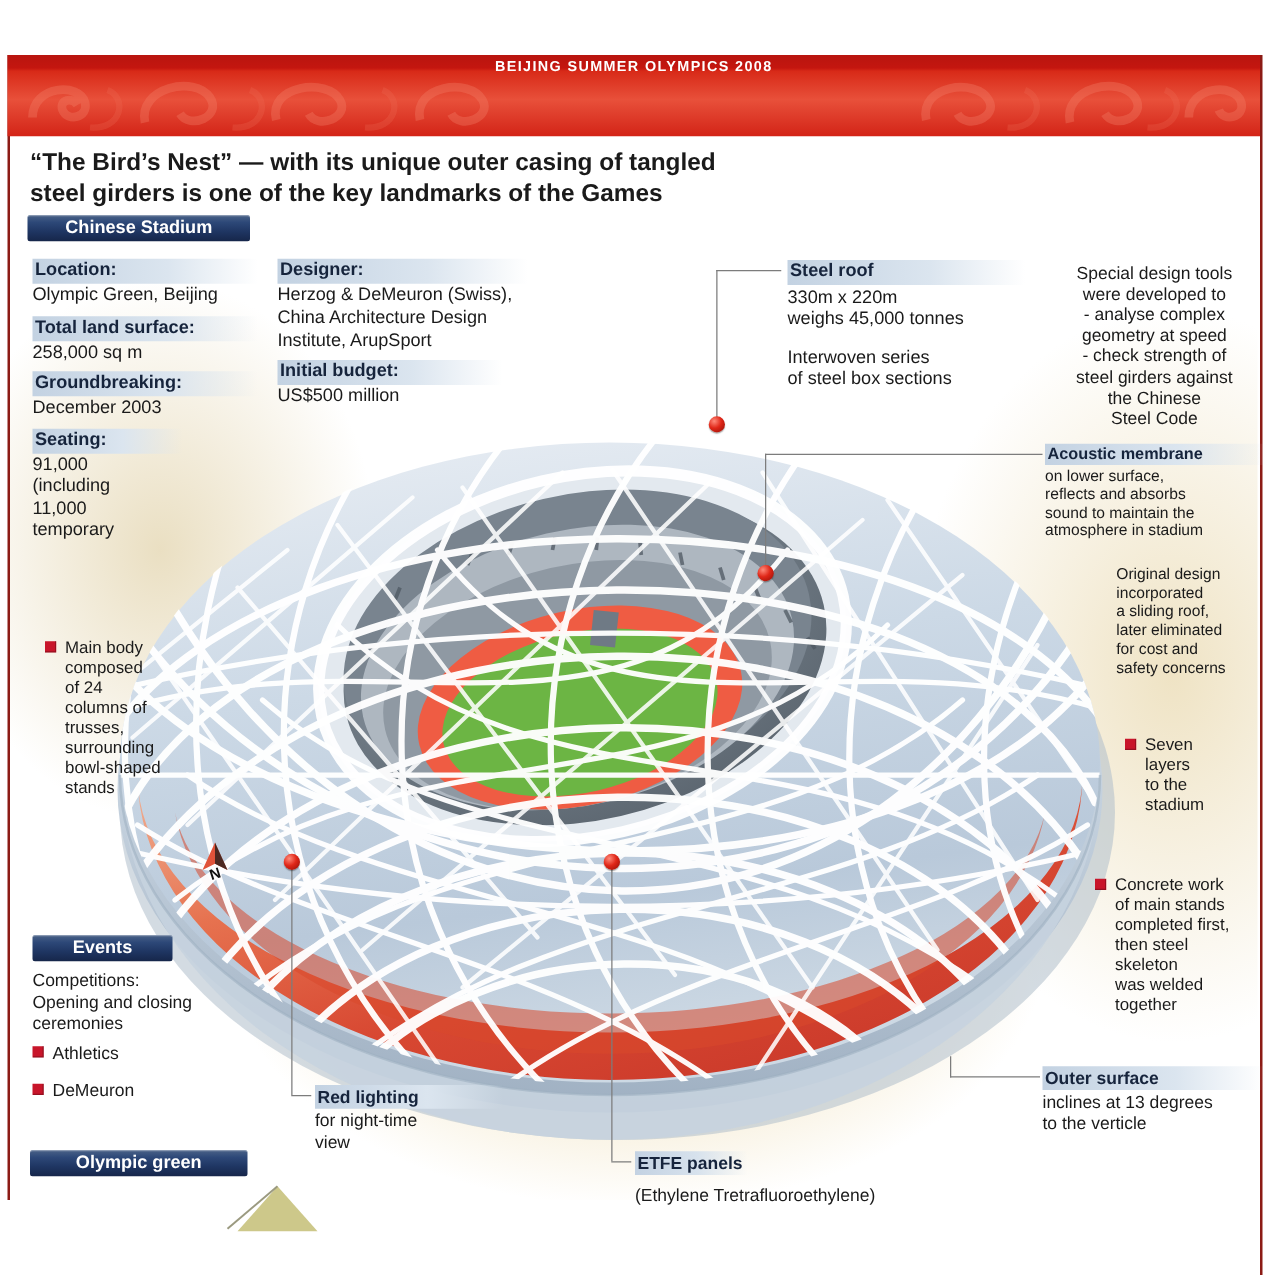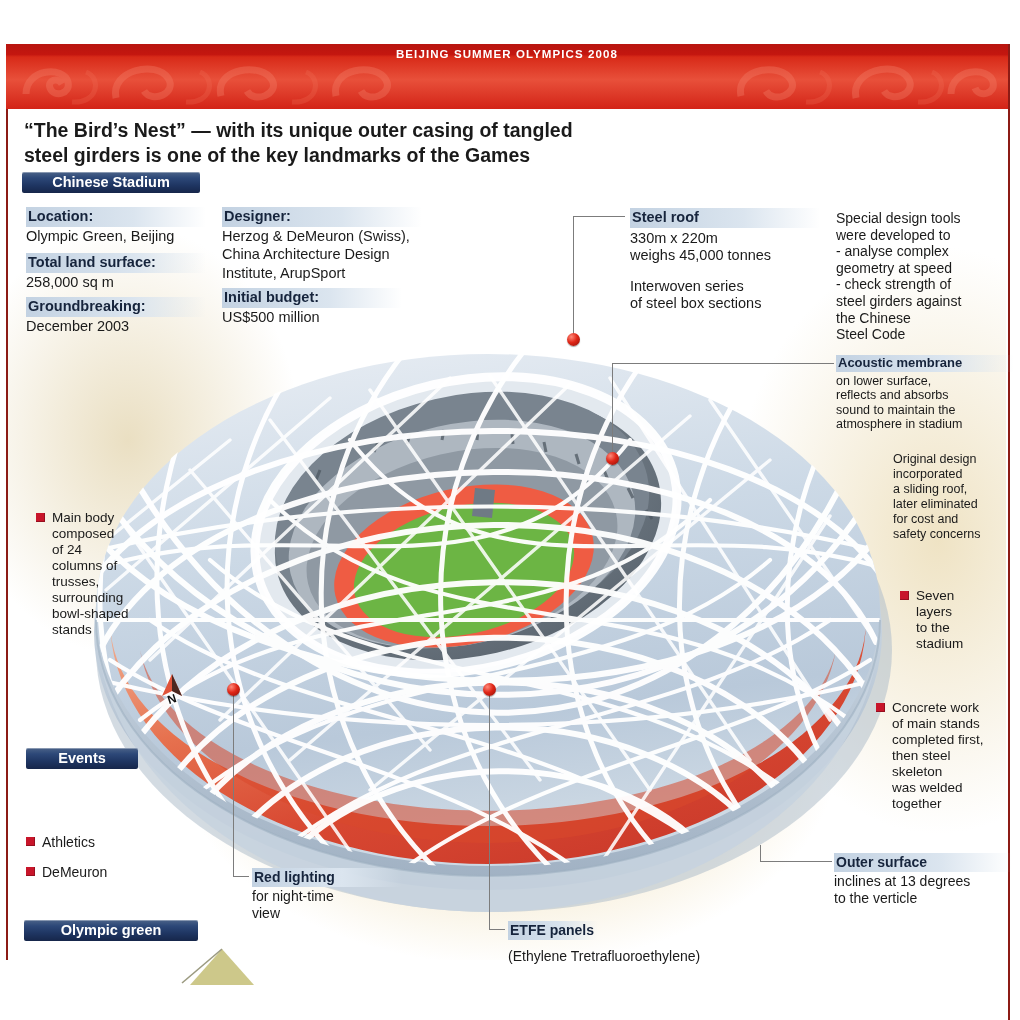--- a/index.html
+++ b/index.html
@@ -275,20 +275,27 @@
   <div class="fact" style="left:26px;top:253px;width:180px;">
     <span class="chip-wide">Total land surface:</span>
     <span class="val">258,000 sq m</span>
   </div>
 
   <div class="fact" style="left:26px;top:297px;width:180px;">
     <span class="chip-wide">Groundbreaking:</span>
     <span class="val">December 2003</span>
   </div>
 
+  <div class="fact" style="left:26px;top:343px;width:120px;">
+    <span class="chip-wide">Seating:</span>
+    <span class="val" style="white-space:pre-line;">91,000
+(including
+11,000
+temporary</span>
+  </div>
 
   <div class="fact" style="left:222px;top:207px;width:200px;">
     <span class="chip-wide">Designer:</span>
     <span class="val">Herzog &amp; DeMeuron (Swiss),</span>
     <span class="val">China Architecture Design</span>
     <span class="val">Institute, ArupSport</span>
   </div>
 
   <div class="fact" style="left:222px;top:288px;width:180px;">
     <span class="chip-wide">Initial budget:</span>
@@ -300,21 +307,21 @@
   <div class="dot" style="left:567px;top:333px;"></div>
 
   <div class="txtblock" style="left:630px;top:208px;width:190px;font-size:14.5px;line-height:17.5px;">
     <span class="chip-wide">Steel roof</span>
     <span style="display:block;margin-top:2px;">330m x 220m</span>
     <span style="display:block;">weighs 45,000 tonnes</span>
     <span style="display:block;margin-top:13px;">Interwoven series</span>
     <span style="display:block;">of steel box sections</span>
   </div>
 
-  <div class="txtblock" style="left:836px;top:210px;width:175px;font-size:14px;line-height:16.6px;">
+  <div class="txtblock" style="left:836px;top:210px;width:175px;font-size:14px;line-height:16.6px;text-align:center;">
     <span style="display:block;">Special design tools</span>
     <span style="display:block;">were developed to</span>
     <span style="display:block;">- analyse complex</span>
     <span style="display:block;">geometry at speed</span>
     <span style="display:block;">- check strength of</span>
     <span style="display:block;">steel girders against</span>
     <span style="display:block;">the Chinese</span>
     <span style="display:block;">Steel Code</span>
   </div>
 
@@ -393,20 +400,25 @@
   <div class="lead h" style="left:489px;top:929px;width:16px;"></div>
   <div class="dot" style="left:483px;top:683px;"></div>
 
   <div class="txtblock" style="left:508px;top:921px;width:230px;font-size:14px;line-height:17px;">
     <span class="chip">ETFE panels</span>
     <span style="display:block;margin-top:8px;">(Ethylene Tretrafluoroethylene)</span>
   </div>
 
   <div class="bluebar" style="left:26px;top:748px;width:112px;">Events</div>
 
+  <div class="txtblock" style="left:26px;top:776px;width:160px;font-size:14px;line-height:17px;">
+    <span style="display:block;">Competitions:</span>
+    <span style="display:block;">Opening and closing</span>
+    <span style="display:block;">ceremonies</span>
+  </div>
 
   <div class="bul" style="left:26px;top:834px;width:140px;font-size:14px;">
     <span class="sq"></span>
     <span class="bt">Athletics</span>
   </div>
   <div class="bul" style="left:26px;top:864px;width:140px;font-size:14px;">
     <span class="sq"></span>
     <span class="bt">DeMeuron</span>
   </div>
 

